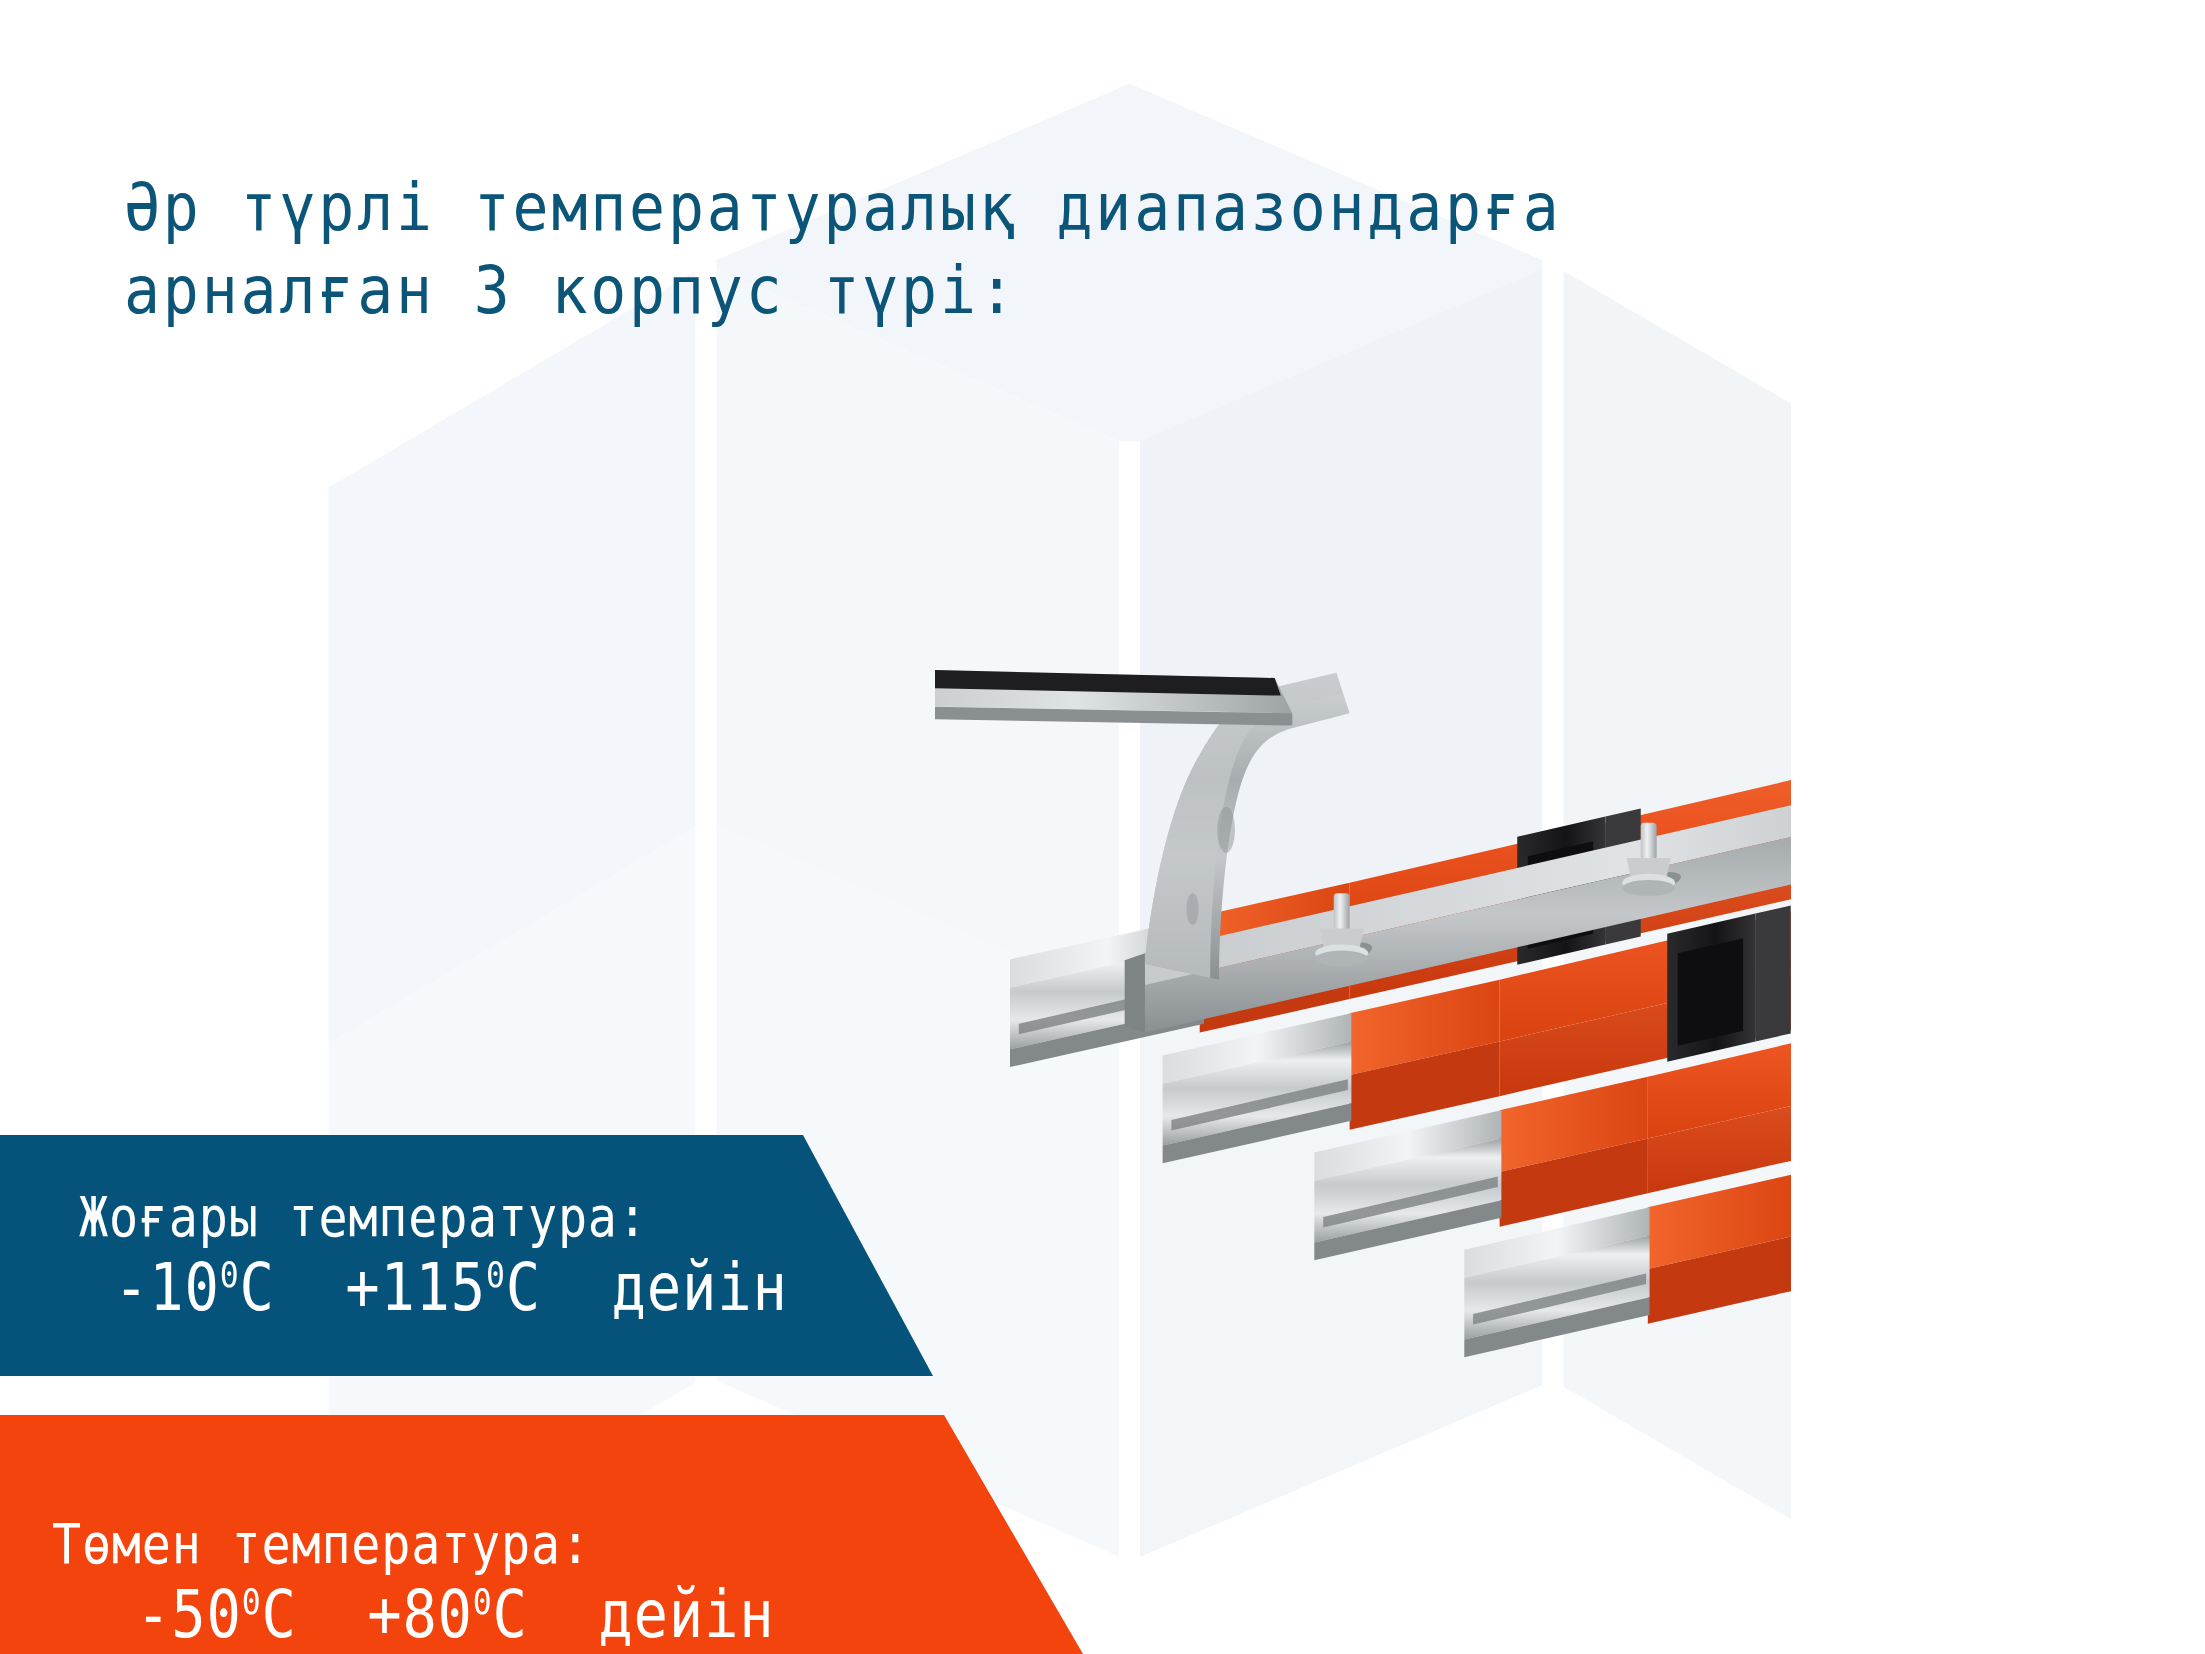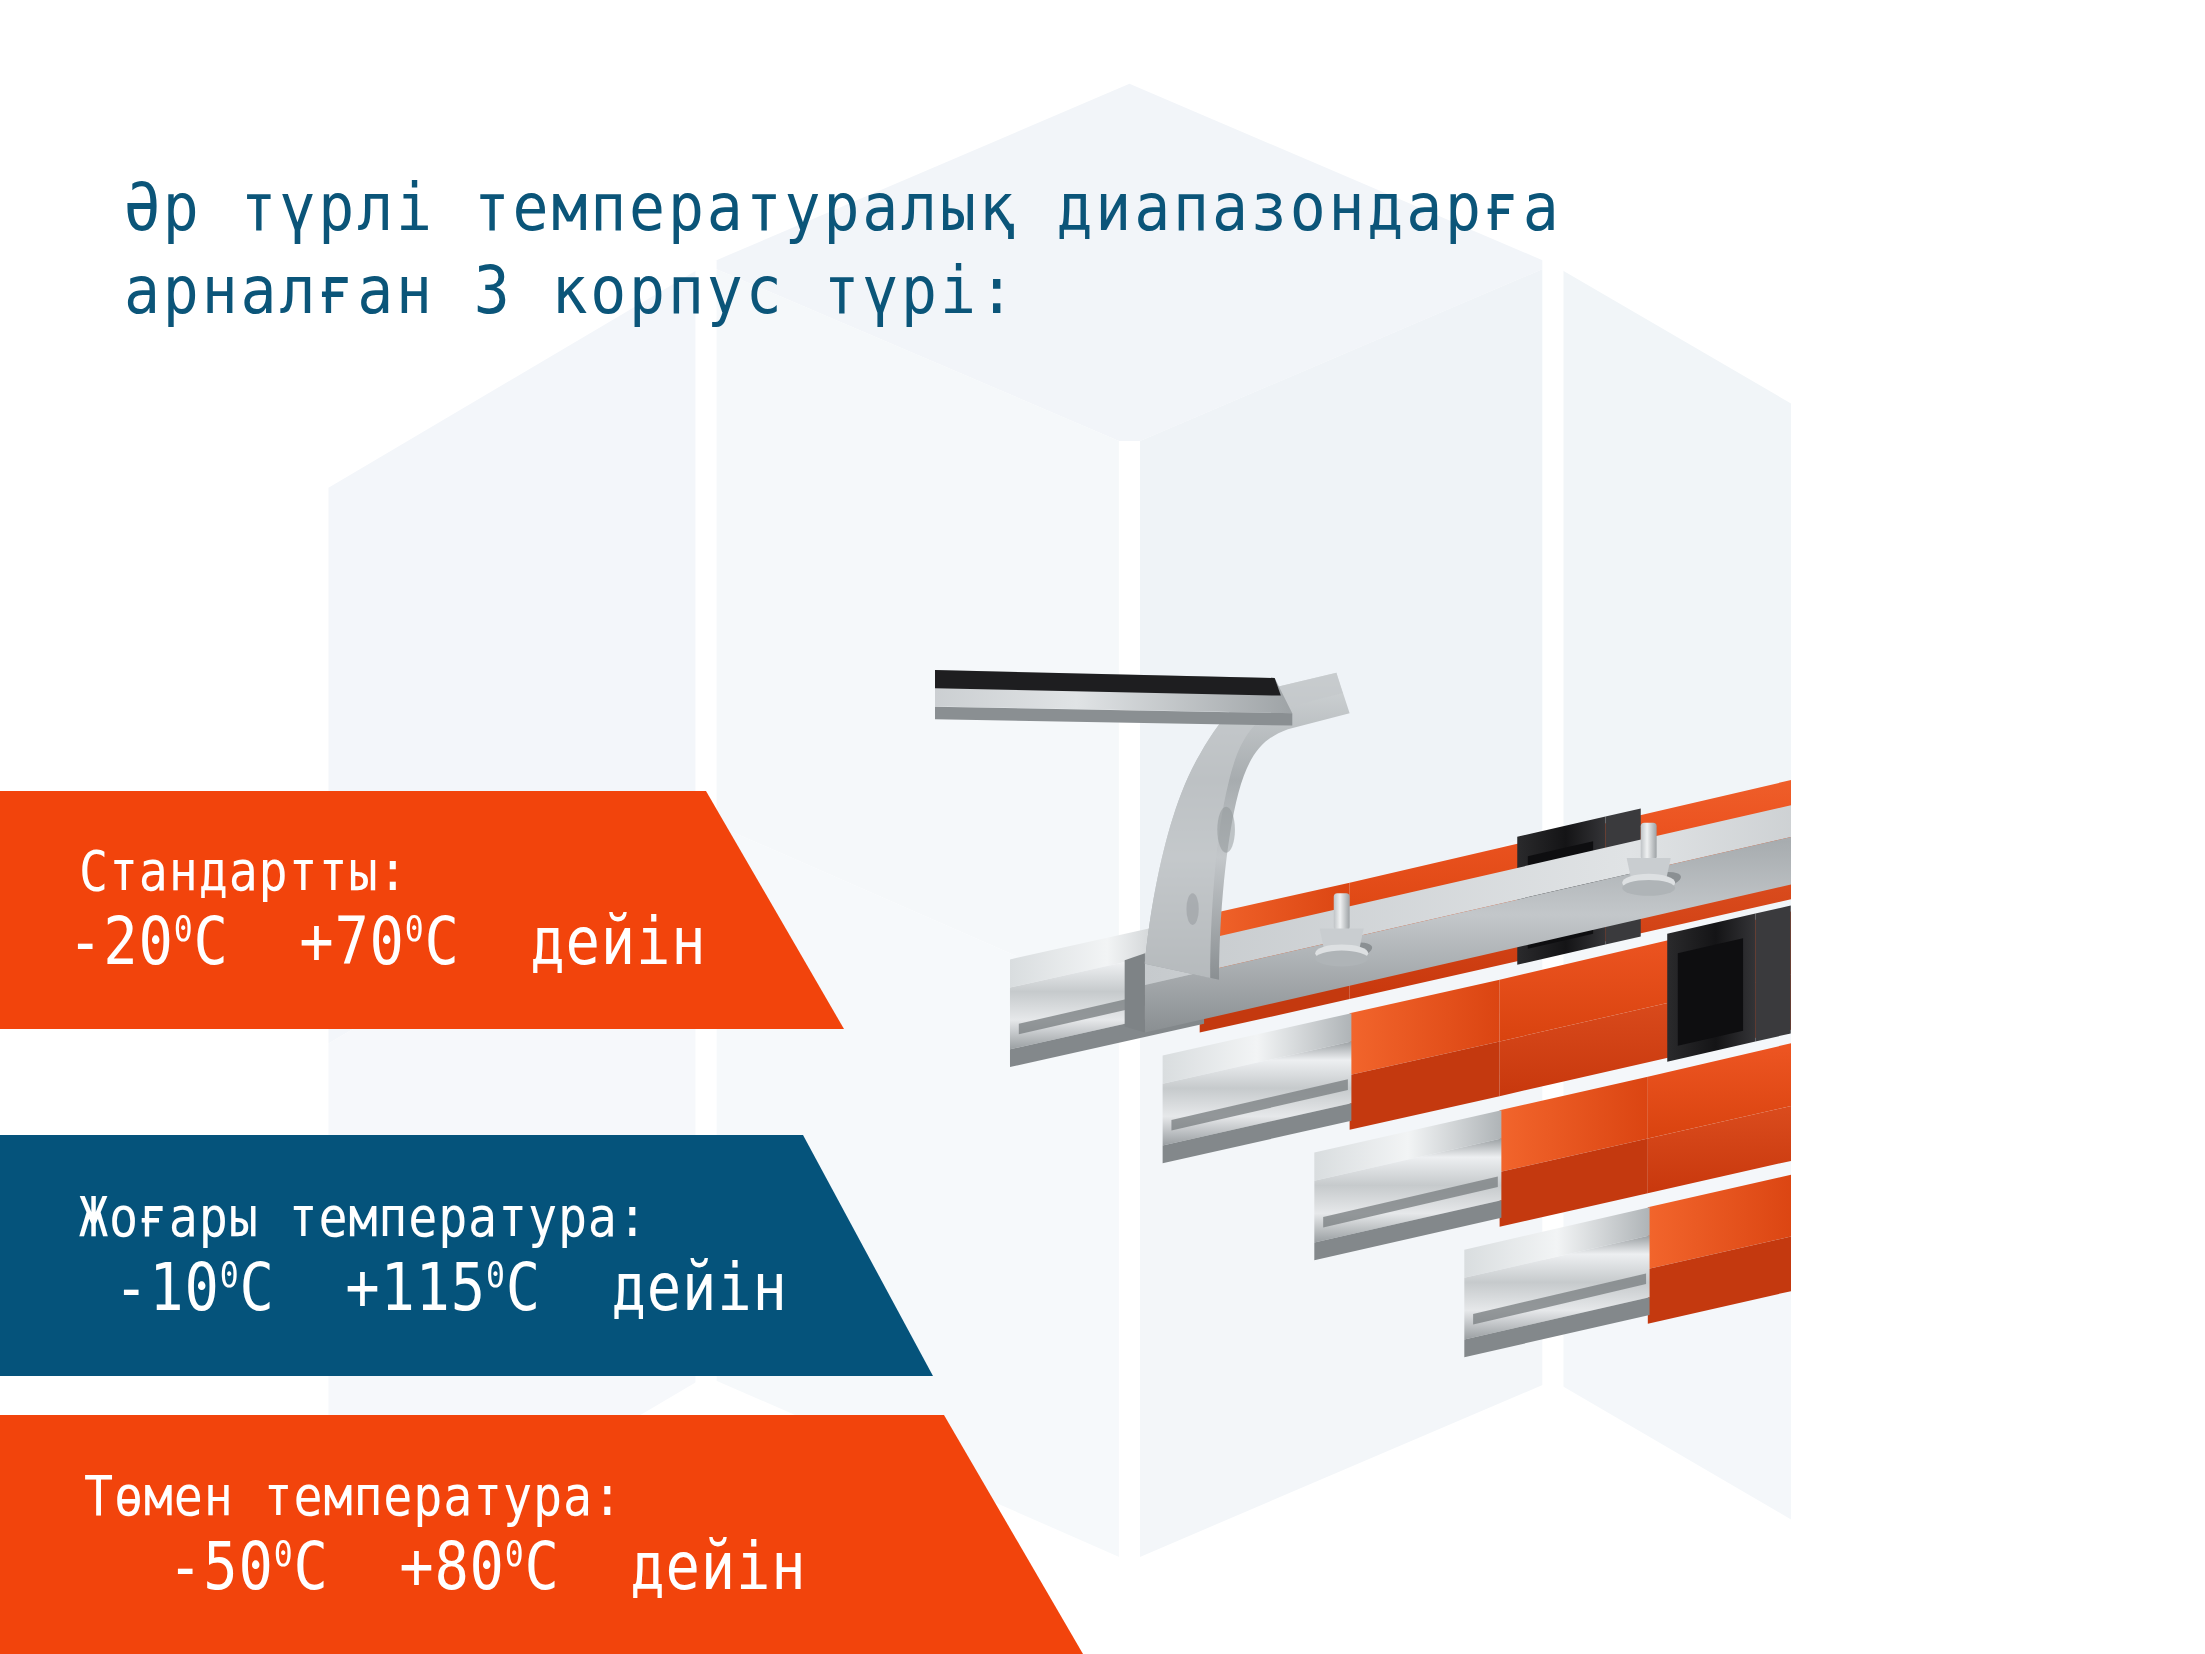--- a/index.html
+++ b/index.html
@@ -75,21 +75,22 @@
     clip-path:polygon(0 0, 803px 0, 933px 241px, 0 241px);
     padding-left:79px;
   }
   #banner-high .b-line1{margin-left:0px;}
   #banner-high .b-line2{margin-left:35px;}
 
   #banner-low{
     left:0px;top:1415px;width:1085px;height:239px;
     background:#F2440C;
     clip-path:polygon(0 0, 944px 0, 1083px 239px, 0 239px);
-    padding-left:84px;
+    padding-left:52px;
+    justify-content:flex-end;
   }
   #banner-low .b-line1{margin-left:0px;}
   #banner-low .b-line2{margin-left:84px;}
 </style>
 </head>
 <body>
 
 <div id="stage">
 
   <div class="bg-layer">
@@ -290,26 +291,20 @@
         <ellipse cx="1157" cy="286" rx="30" ry="9" fill="#AFB4B7"></ellipse>
       </g>
     </svg>
   </div>
 
   <div class="title-block">
     <div class="title-line">Әр түрлі температуралық диапазондарға</div>
     <div class="title-line">арналған 3 корпус түрі:</div>
   </div>
 
-  <div class="banner" id="banner-standard">
-    <div class="b-line1">Стандартты:</div>
-    <div class="b-line2">
-      <span>-20</span><sup>0</sup><span>C</span>&nbsp;&nbsp;<span>+70</span><sup>0</sup><span>C</span>&nbsp;&nbsp;<span>дейін</span>
-    </div>
-  </div>
 
   <div class="banner" id="banner-high">
     <div class="b-line1">Жоғары температура:</div>
     <div class="b-line2">
       <span>-10</span><sup>0</sup><span>C</span>&nbsp;&nbsp;<span>+115</span><sup>0</sup><span>C</span>&nbsp;&nbsp;<span>дейін</span>
     </div>
   </div>
 
   <div class="banner" id="banner-low">
     <div class="b-line1">Төмен температура:</div>

